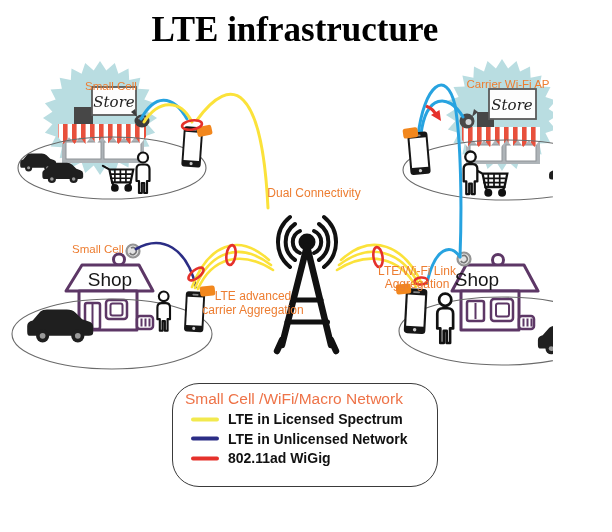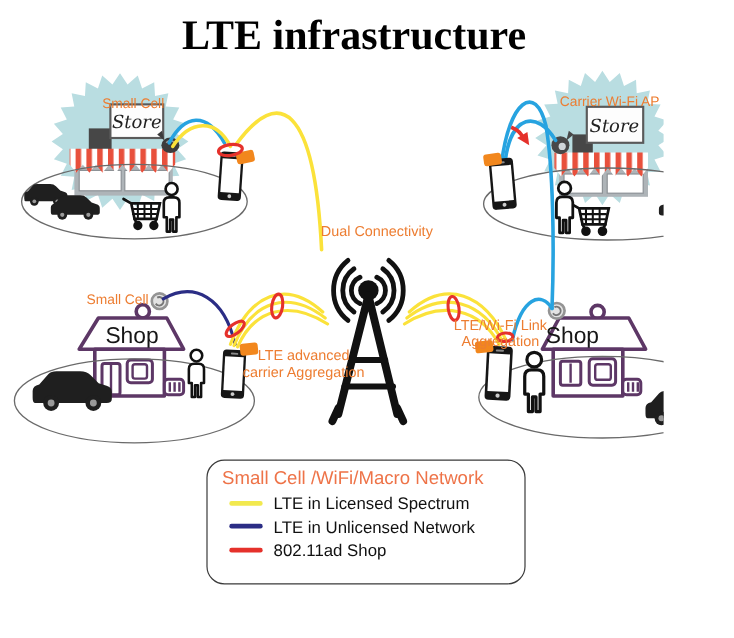--- a/index.html
+++ b/index.html
@@ -2,25 +2,25 @@
 <html><head>
 <meta charset="utf-8">
 <style>
   html,body{margin:0;padding:0;background:#fff;}
   #stage{position:relative;width:553px;height:532px;overflow:hidden;background:#fff;
          font-family:"Liberation Sans",sans-serif;}
   #diagram{position:absolute;left:0;top:0;z-index:1;}
   .title{position:absolute;top:10px;left:60px;width:470px;text-align:center;z-index:2;
          font-family:"Liberation Serif",serif;font-weight:bold;font-size:35px;color:#000;}
   .legend{position:absolute;left:172px;top:383px;width:266px;height:104px;box-sizing:border-box;
-          border:1.6px solid #3a3a3a;border-radius:15px;background:#fff;z-index:2;
+          border:1.6px solid #3a3a3a;border-radius:27px;background:#fff;z-index:2;
           padding:5px 0 0 10px;}
   .legend-title{font-size:15.5px;color:#ee7348;margin:1px 0 3px 2px;white-space:nowrap;}
   .legend-row{display:flex;align-items:center;gap:9px;margin:0 0 3.5px 8px;
-              font-size:14px;color:#111;white-space:nowrap;}
+              font-size:14px;color:#111;white-space:nowrap;font-weight:bold;}
   .lbl-orange{font-size:11.5px;}
   svg text{font-family:"Liberation Sans",sans-serif;}
   .sign-text{font-family:"DejaVu Serif",serif;font-style:italic;font-size:15px;fill:#222;}
   .shop-text{font-size:19px;fill:#161616;}
 </style>
 </head>
 <body>
 
 <div id="stage">
 
@@ -217,17 +217,17 @@
     <div class="legend-row">
       <svg width="28" height="7">
           <line x1="2" y1="3.5" x2="26" y2="3.5" stroke-width="4" stroke-linecap="round" stroke="#2b2d85"></line>
         </svg>
       <span>LTE in Unlicensed Network</span>
     </div>
     <div class="legend-row">
       <svg width="28" height="7">
           <line x1="2" y1="3.5" x2="26" y2="3.5" stroke-width="4" stroke-linecap="round" stroke="#e5312b"></line>
         </svg>
-      <span>802.11ad Shop</span>
+      <span>802.11ad WiGig</span>
     </div>
   </div>
 
 </div>
 
 </body></html>

